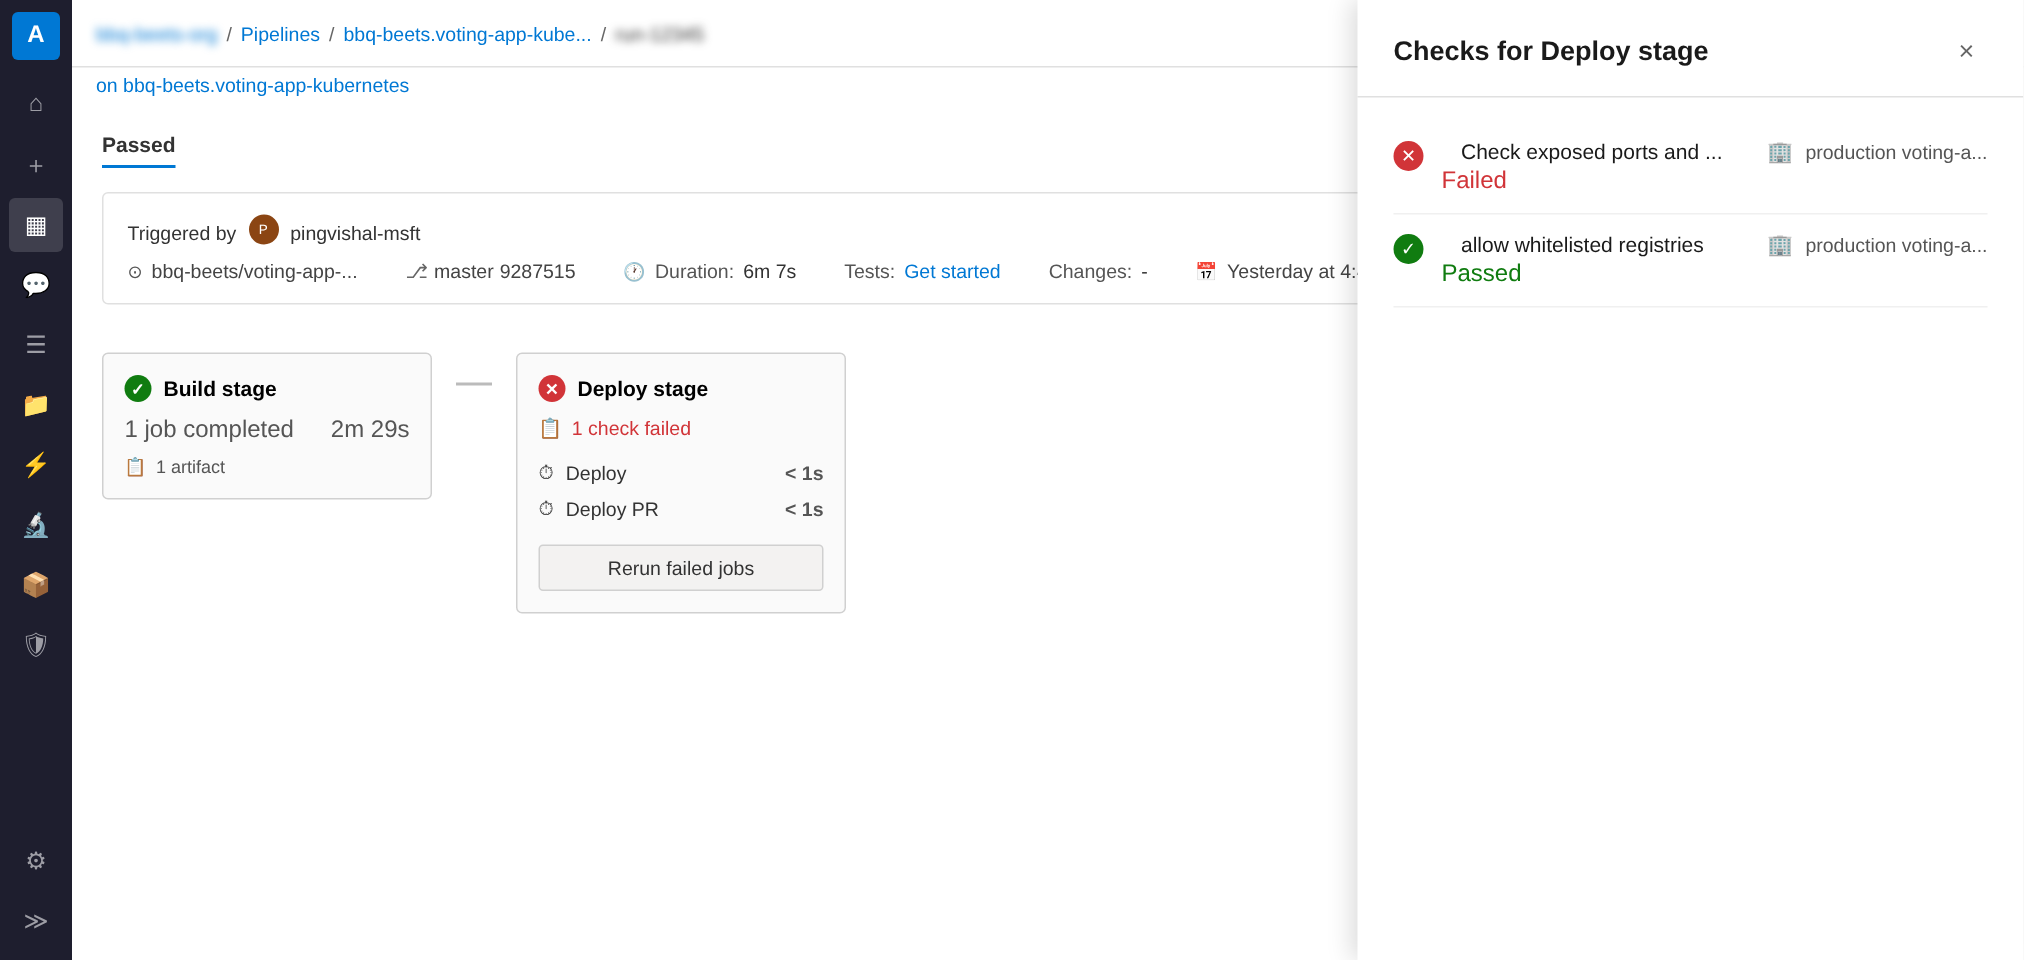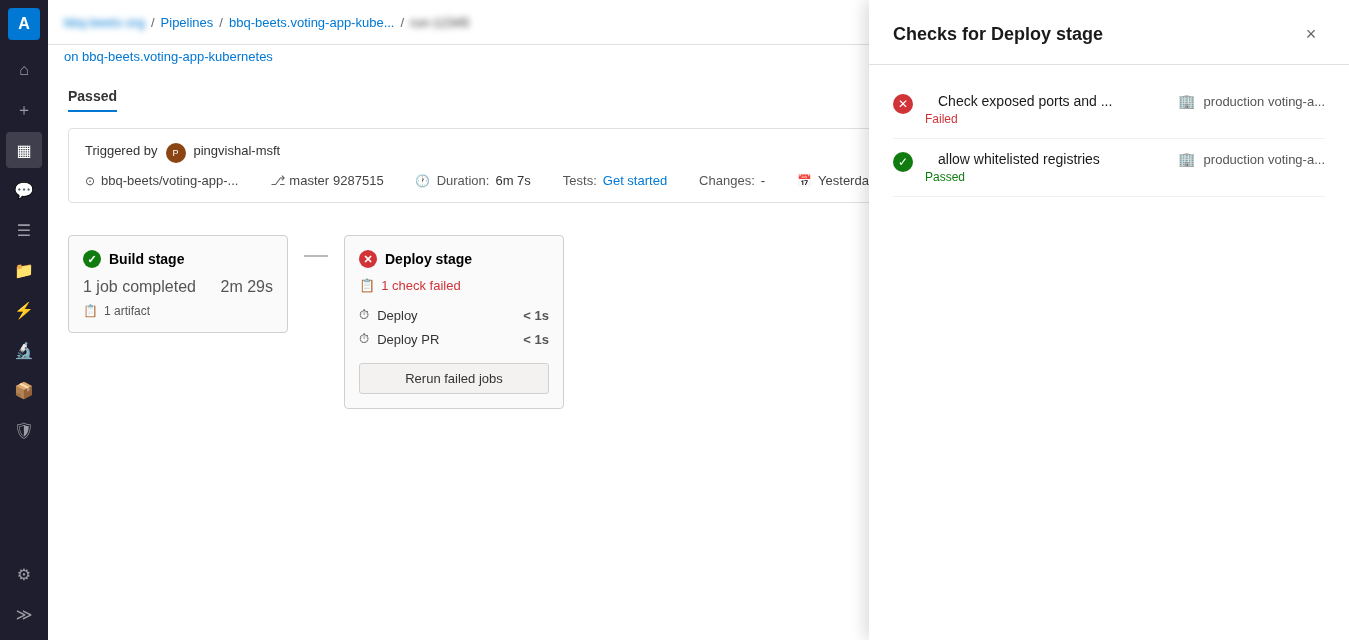--- a/index.html
+++ b/index.html
@@ -94,21 +94,21 @@
     }
 
     .triggered-box {
       background: #fff;
       border: 1px solid #e0e0e0;
       border-radius: 4px;
       padding: 14px 16px;
     }
     .triggered-by-row {
       display: flex;
-      align-items: flex-start;
+      align-items: flex-end;
       gap: 8px;
       margin-bottom: 10px;
       font-size: 13px;
       color: #333;
       font-weight: 500;
     }
     .user-avatar-small {
       width: 20px; height: 20px; border-radius: 50%;
       background: #8b4513;
       color: white; font-size: 9px;
@@ -261,21 +261,21 @@
       font-size: 13px;
       cursor: pointer;
       text-align: center;
       color: #333;
     }
 
     
     .overlay-panel {
       position: absolute;
       right: 0; top: 0;
-      width: 480px;
+      width: 444px;
       height: 100%;
       background: #fff;
       box-shadow: -4px 0 16px rgba(0,0,0,0.15);
       z-index: 100;
       display: flex;
       flex-direction: column;
     }
     .panel-header {
       display: flex;
       align-items: center;
@@ -314,21 +314,21 @@
       display: flex; align-items: center; justify-content: center;
       flex-shrink: 0;
       margin-right: 12px;
       margin-top: 1px;
     }
     .check-status-icon.fail { background: #d13438; color: white; font-size: 12px; }
     .check-status-icon.pass { background: #107c10; color: white; font-size: 12px; }
 
     .check-info { flex: 1; }
     .check-name { font-size: 14px; color: #1a1a1a; margin-bottom: 3px; margin-left: 13px; }
-    .check-status-text { font-size: 12px; }
+    .check-status-text { font-size: 16px; }
     .check-status-text.fail-text { color: #d13438; }
     .check-status-text.pass-text { color: #107c10; }
 
     .check-resource {
       display: flex;
       align-items: center;
       gap: 8px;
       color: #555;
       font-size: 13px;
     }

